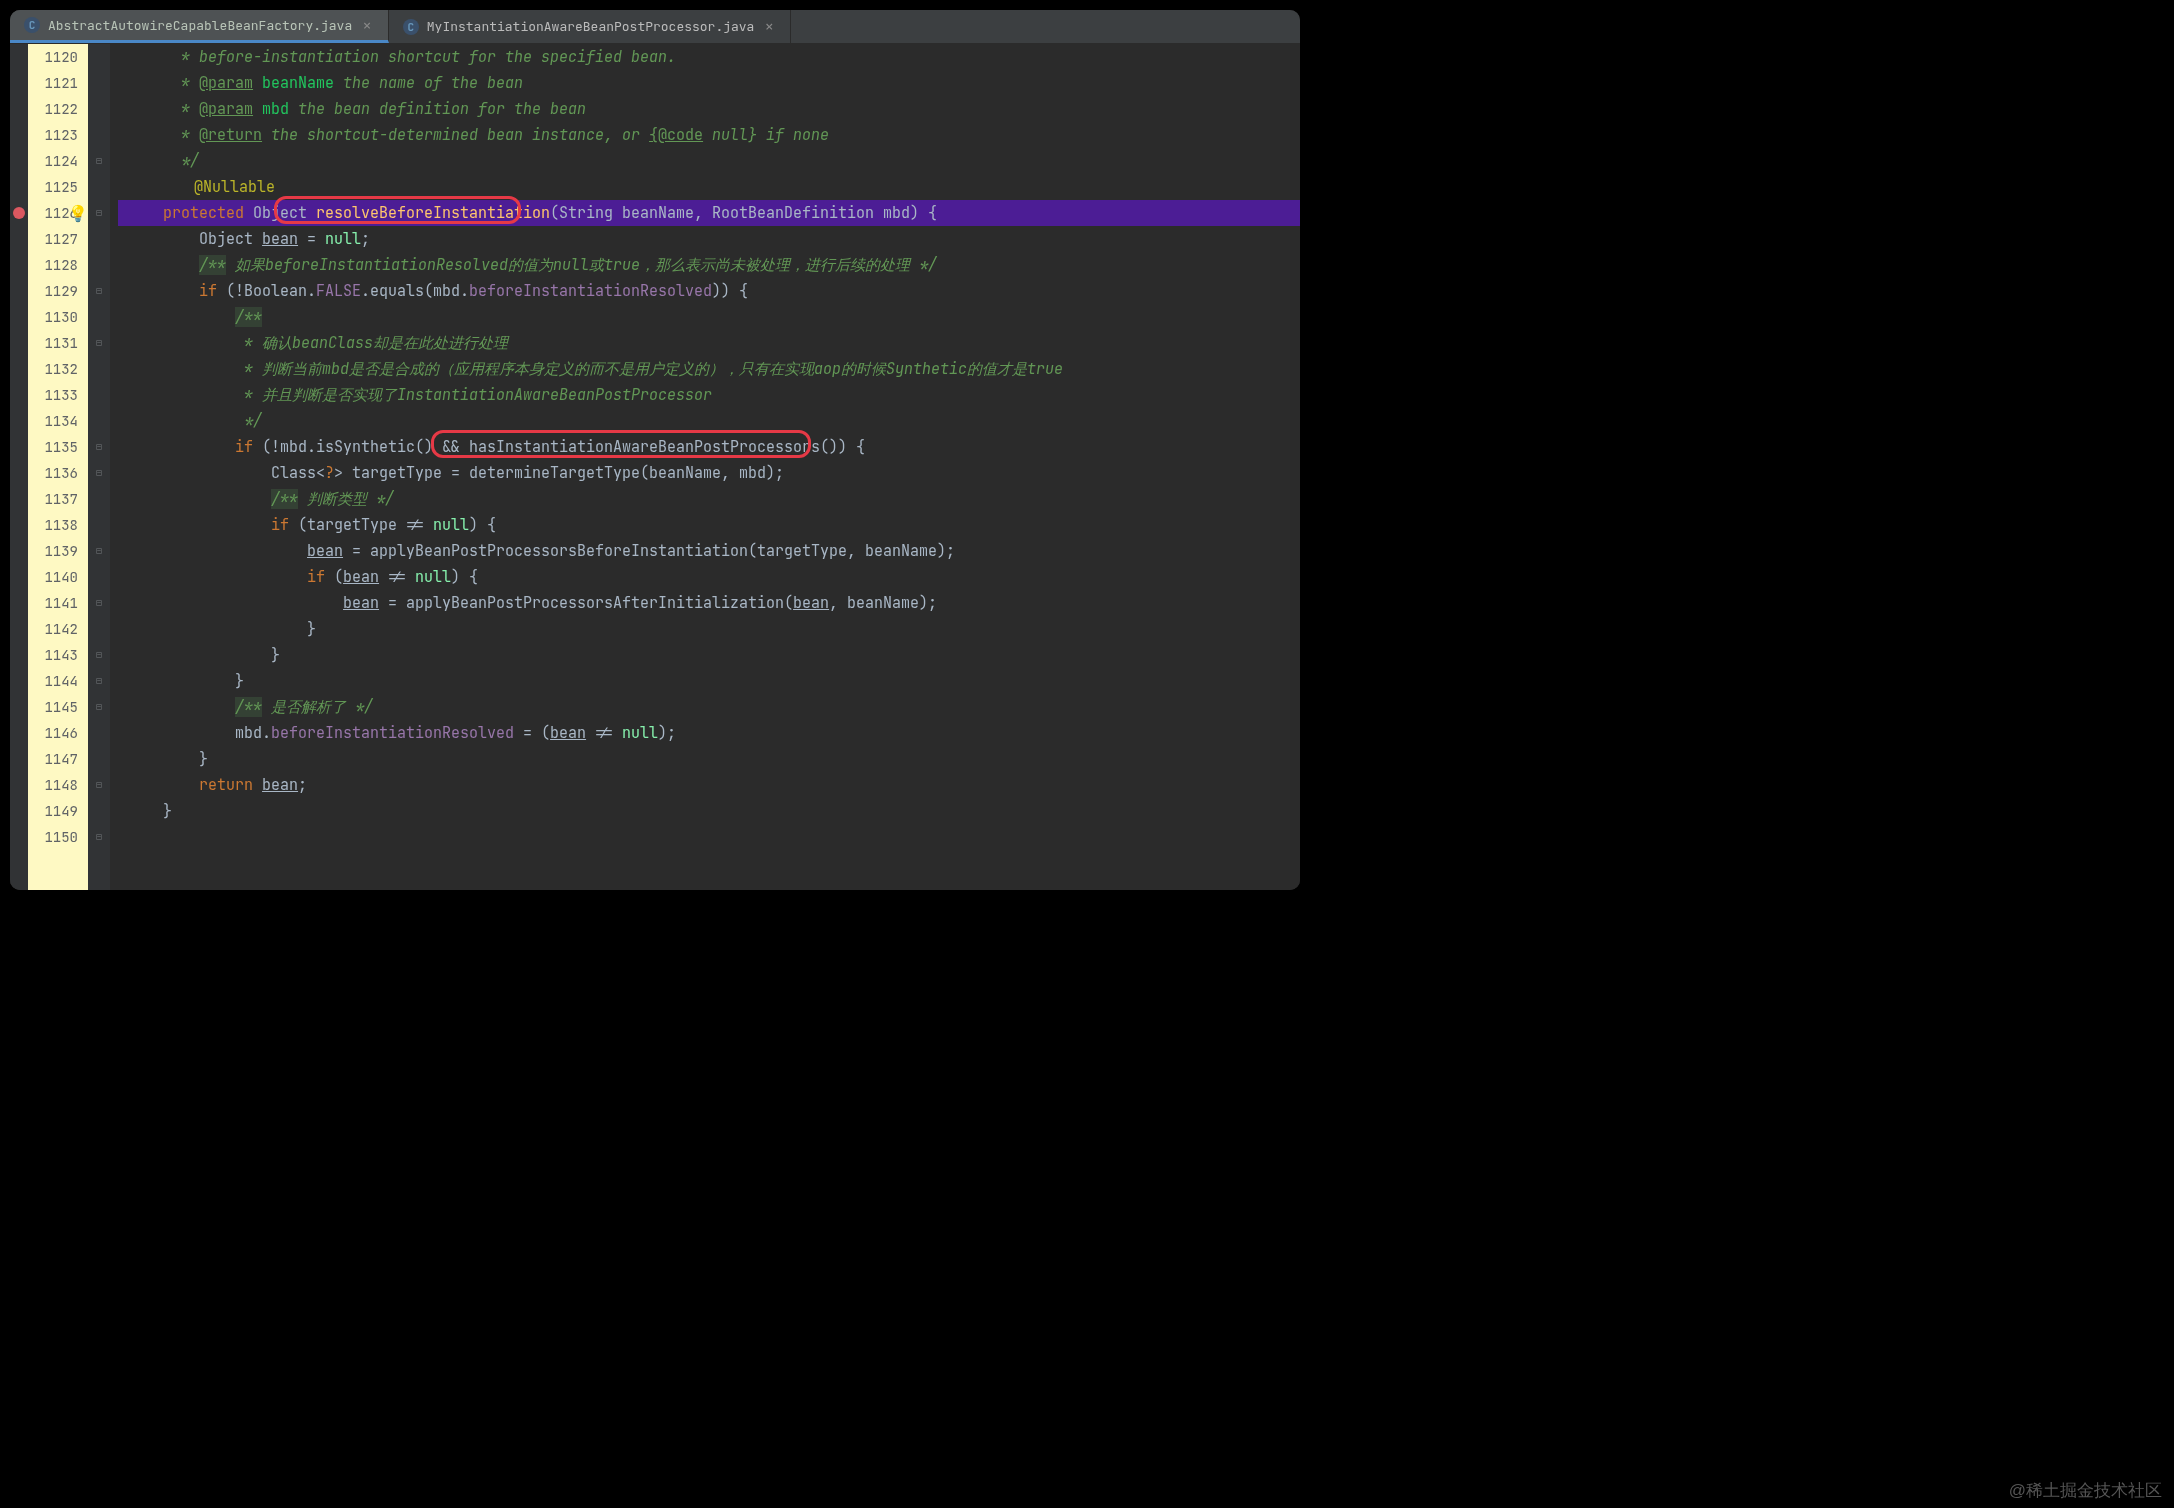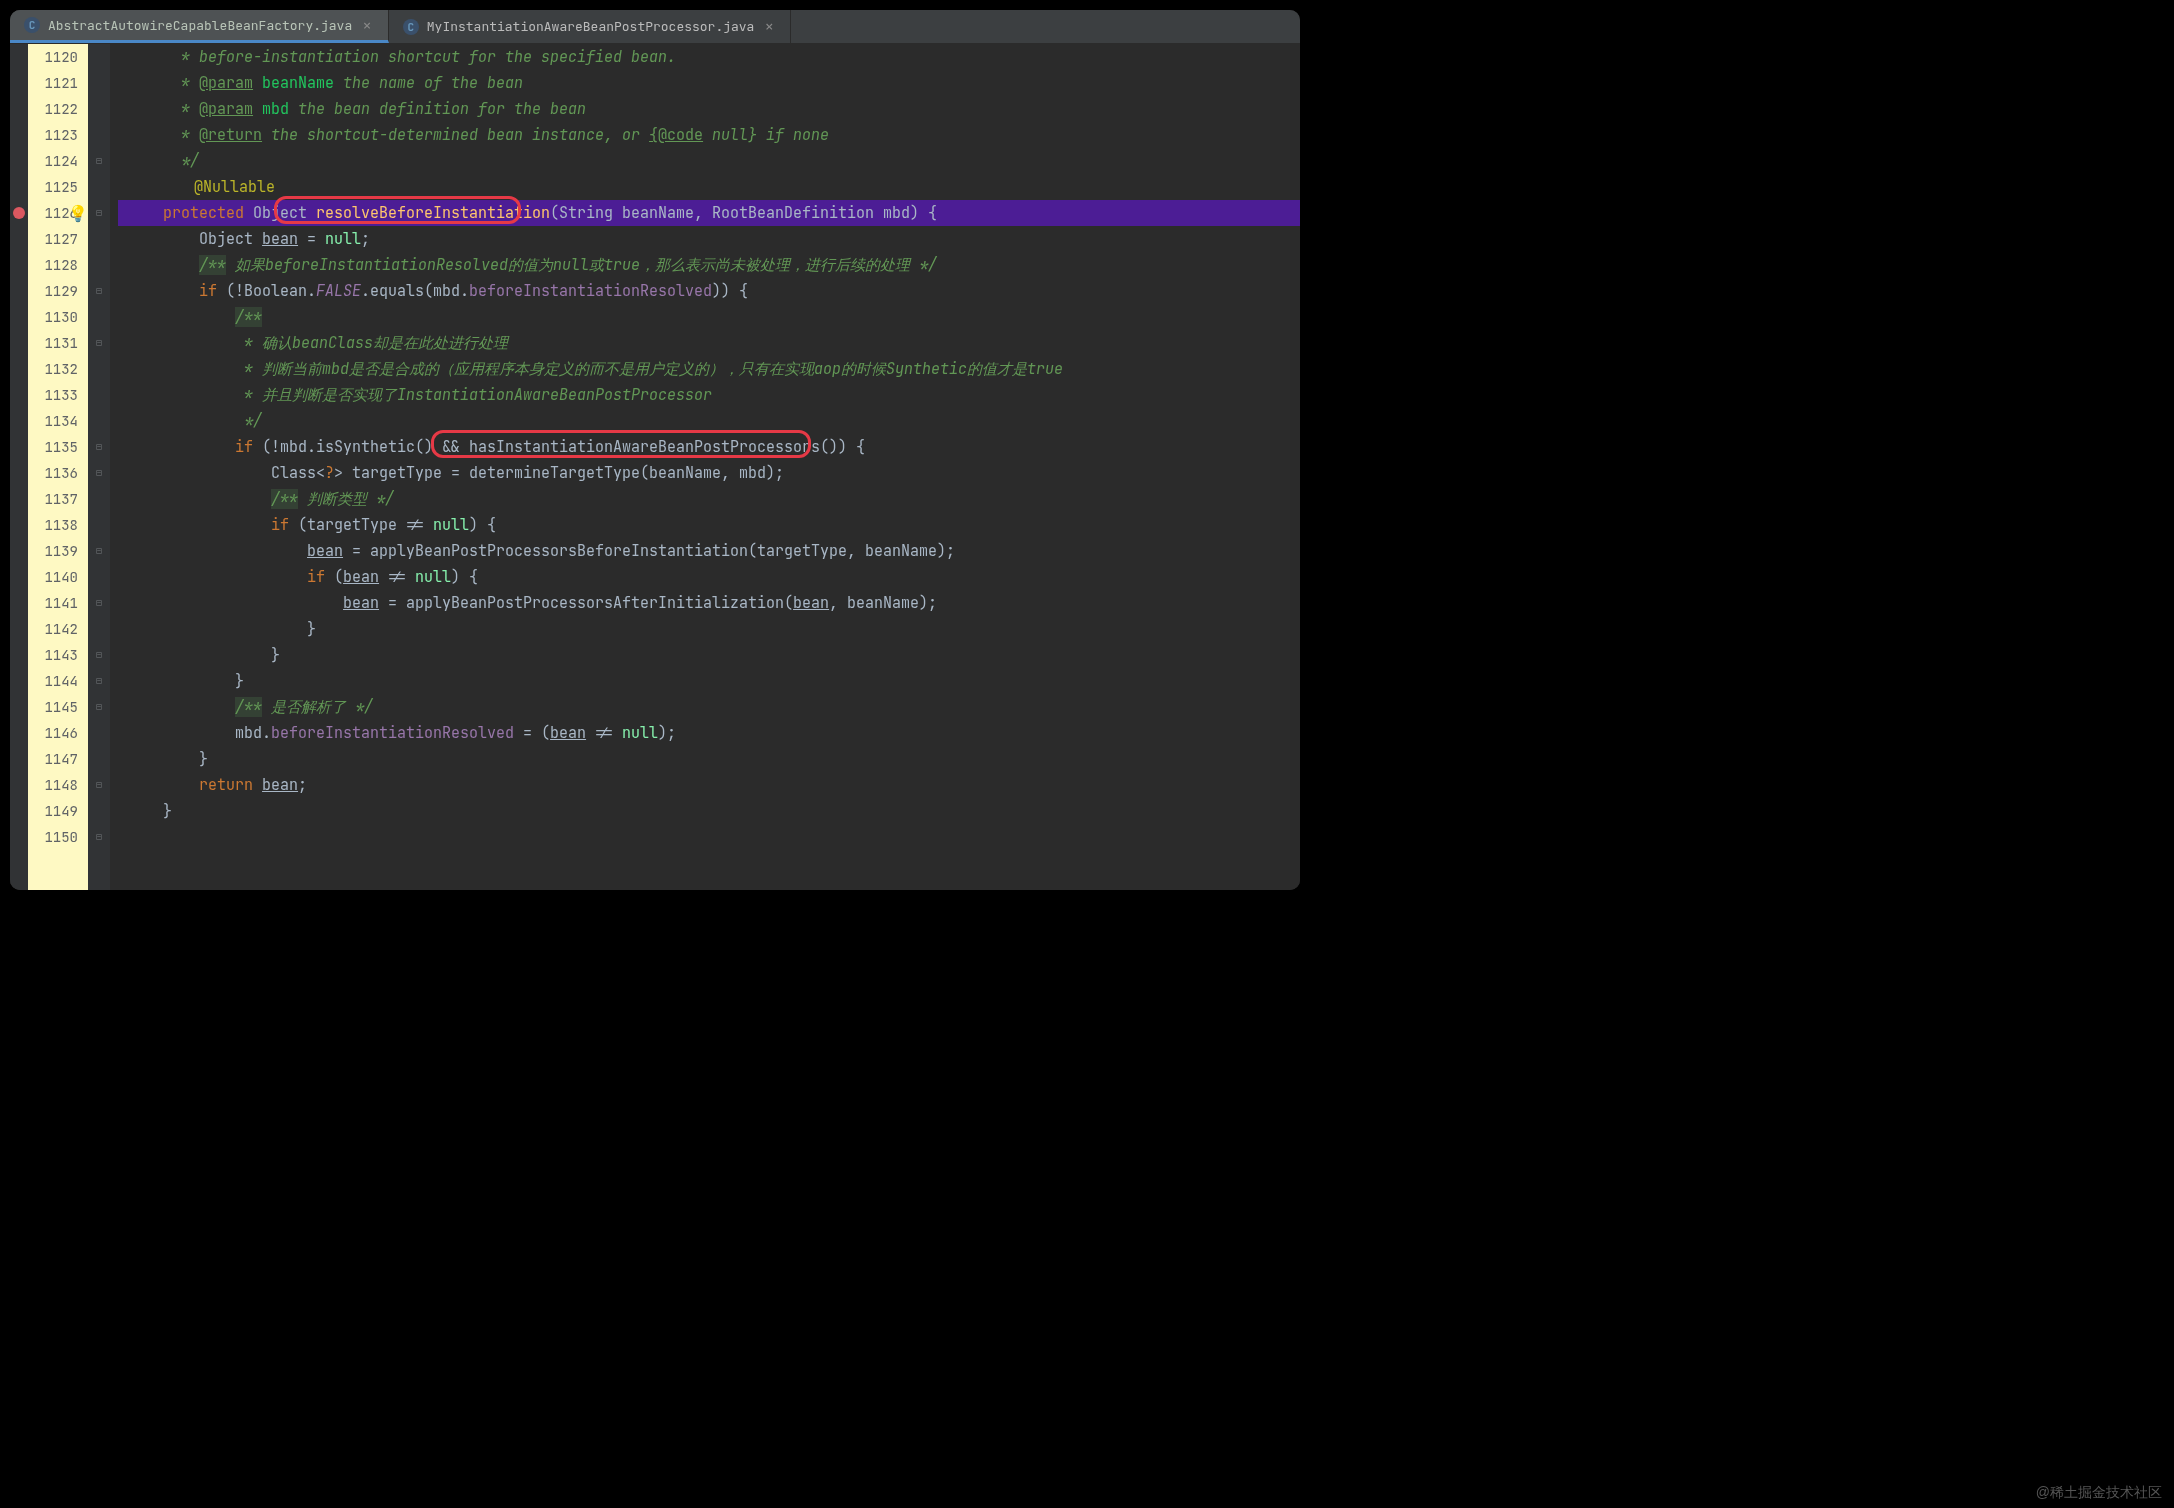--- a/index.html
+++ b/index.html
@@ -102,21 +102,21 @@
   background: #4c1d95;
 }
 .kw-plain { color: #cc7832; }
 .ann { color: #bbb529; margin-left: 31px; }
 .tag { color: #629755; text-decoration: underline; }
 .comment { color: #808080; font-style: italic; }
 .comment-doc { color: #629755; font-style: italic; }
 .param { color: #22c55e; }
 .method { color: #ffc66d; }
 .field { color: #9876aa; }
-.field-i { color: #9876aa; font-style: italic; }
+.field-i { color: #9876aa; }
 .null { color: #86efac; }
 .doc-hl { background: #344134; color: #629755; font-style: italic; }
 .highlight-box {
   position: absolute;
   border: 3px solid #e63946;
   border-radius: 12px;
   pointer-events: none;
 }
 .hl1 { top: 152px; left: 164px; width: 247px; height: 28px; }
 .hl2 { top: 386px; left: 321px; width: 380px; height: 28px; }
@@ -139,21 +139,21 @@
   height: 12px;
   background: #db5860;
   border-radius: 50%;
   display: inline-block;
 }
 .watermark {
   position: fixed;
   bottom: 6px;
   right: 12px;
   color: #555;
-  font-size: 14px;
+  font-size: 17px;
   font-family: sans-serif;
 }
 </style>
 </head>
 <body>
 
 <div class="editor-window">
   <div class="tabs">
     <div class="tab active">
       <span class="file-icon">C</span>

